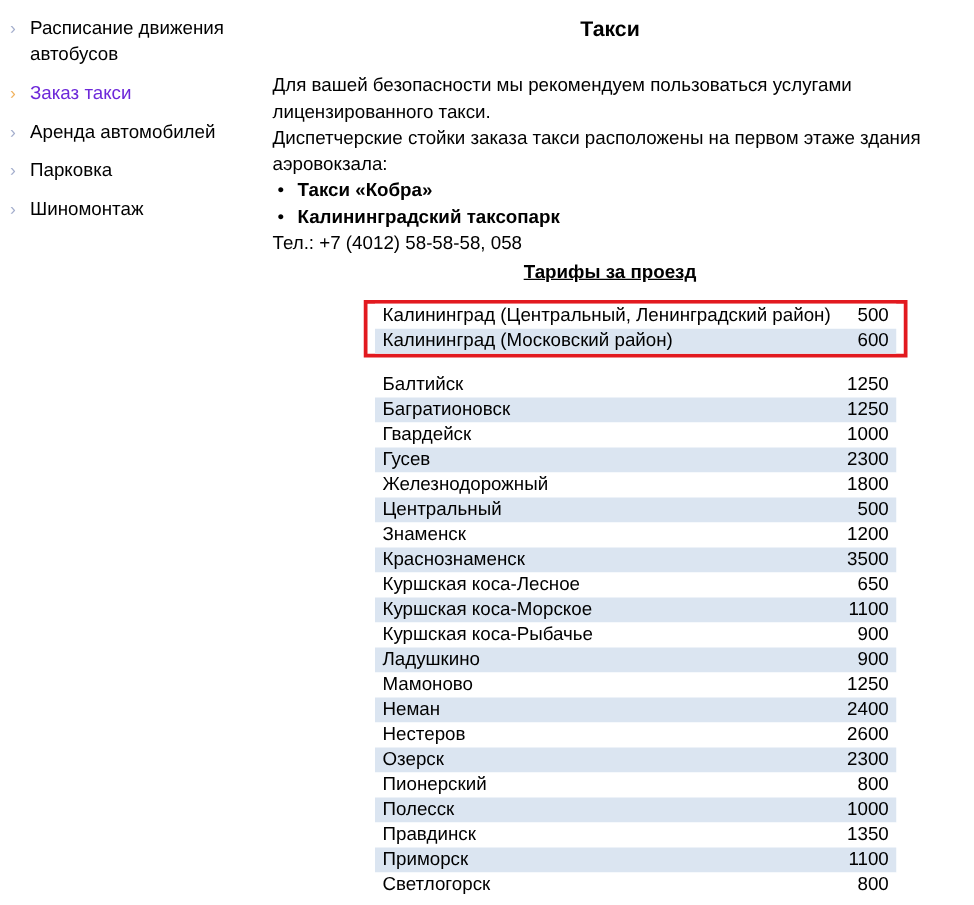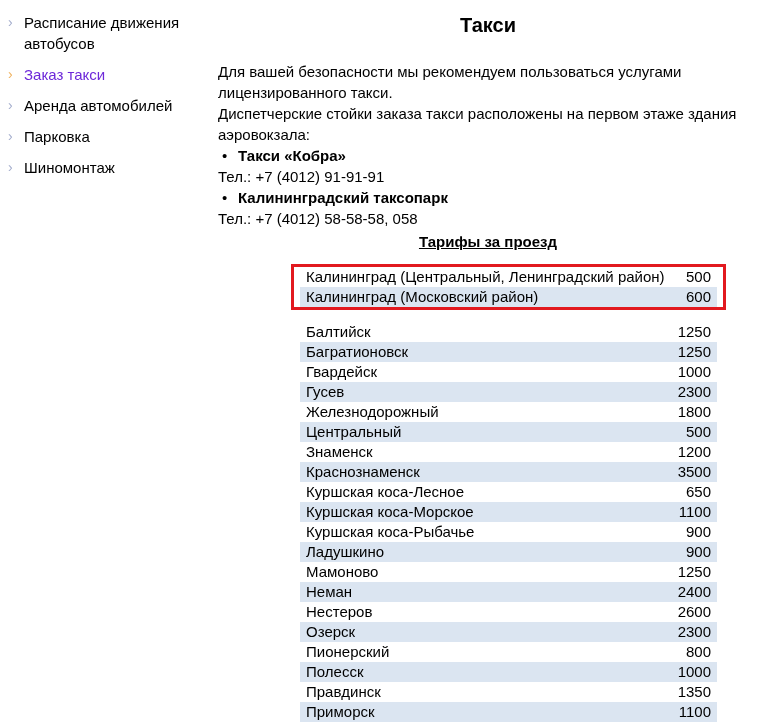--- a/index.html
+++ b/index.html
@@ -15,21 +15,21 @@
   
   .sidebar { position: absolute; left: 8px; top: 12px; width: 180px; }
   .side-item { display: flex; align-items: flex-start; margin-bottom: 10px; line-height: 21px; cursor: pointer; }
   .chev { flex: 0 0 12px; color: #a4aecd; font-size: 14px; line-height: 21px; margin-right: 4px; }
   .side-item.active .chev { color: #f0b25e; }
   .side-link { color: #000000; }
   .side-item.active .side-link { color: #6d28d9; }
 
   
   .content { position: absolute; left: 218px; top: 8px; width: 540px; }
-  .page-title { text-align: center; font-size: 20px; font-weight: bold; margin: 6px 0 24px 0; }
+  .page-title { text-align: center; font-size: 17px; font-weight: bold; margin: 6px 0 24px 0; }
   .intro p { line-height: 21px; }
   .operators { margin-top: 0; }
   .op-name-line { line-height: 21px; display: flex; }
   .bullet { width: 20px; padding-left: 4px; }
   .op-name { font-weight: bold; }
   .op-phone { line-height: 21px; }
   .tariffs-title { text-align: center; font-weight: bold; line-height: 21px; margin: 2px 0 9px 0; text-decoration: underline; }
 
   
   .tariff-table { margin-left: 82px; width: 417px; }
@@ -71,21 +71,20 @@
   <div class="intro">
     <p>Для вашей безопасности мы рекомендуем пользоваться услугами лицензированного такси.</p>
     <p>Диспетчерские стойки заказа такси расположены на первом этаже здания аэровокзала:</p>
   </div>
 
   <div class="operators" id="operators">
       <div class="op-name-line">
         <span class="bullet">•</span>
         <span class="op-name">Такси «Кобра»</span>
       </div>
-      <div class="op-phone">Тел.: +7 (4012) 91-91-91</div>
       <div class="op-name-line">
         <span class="bullet">•</span>
         <span class="op-name">Калининградский таксопарк</span>
       </div>
       <div class="op-phone">Тел.: +7 (4012) 58-58-58, 058</div>
     </div>
 
   <div class="tariffs-title">Тарифы за проезд</div>
 
   <div class="tariff-table" id="tariff-table">

